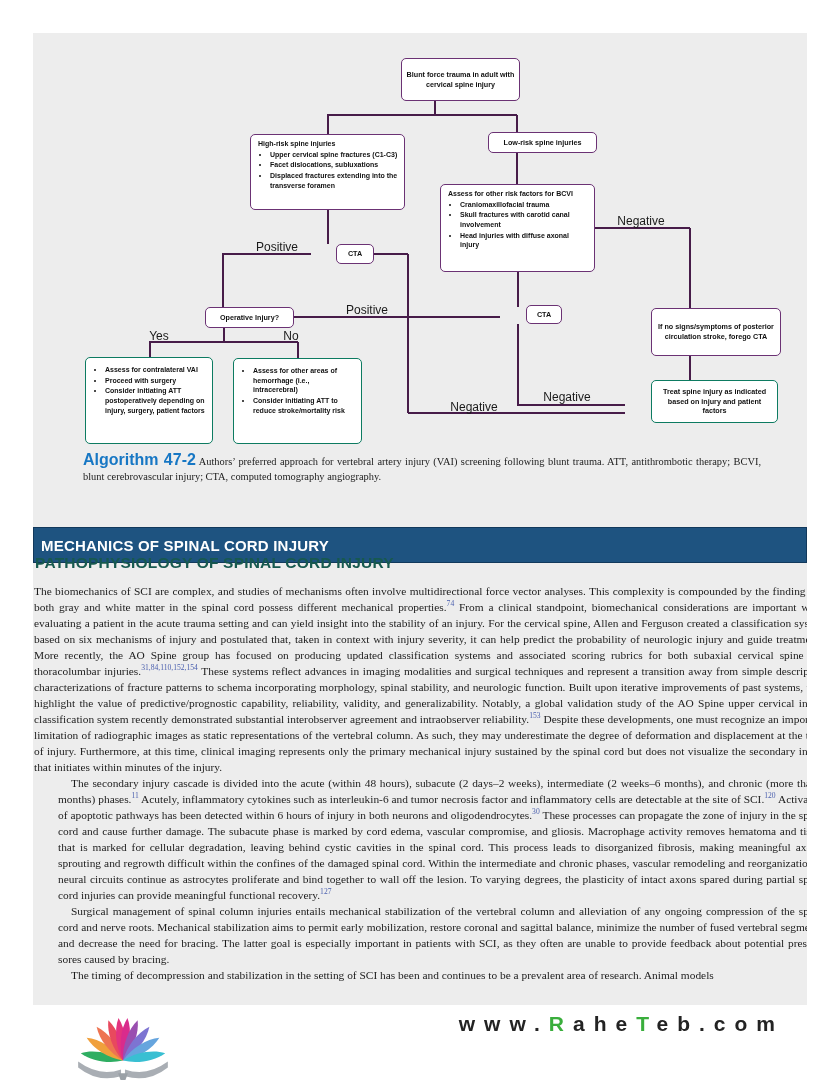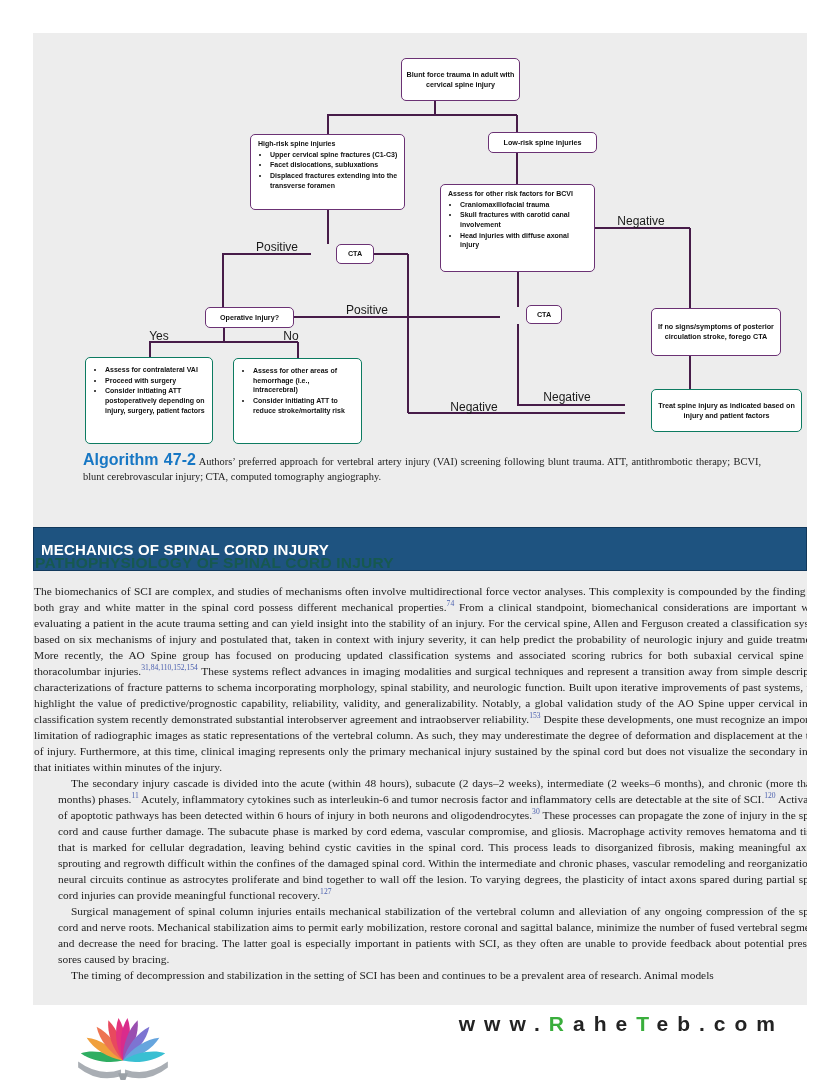--- a/index.html
+++ b/index.html
@@ -16,21 +16,21 @@
   .node-ul{margin:1px 0 0 0;padding-left:12px;list-style:disc;}
   .node-ul li{margin:0 0 1px 0;}
   .ln{position:absolute;background:var(--purple_line);display:block;}
   .fl{position:absolute;font-weight:normal;font-size:12px;color:#1a1a1a;text-align:center;}
   
   .caption{position:absolute;left:50px;top:420px;width:678px;margin:0;
            font-family:"Liberation Serif",serif;font-size:10.4px;line-height:14.6px;
            color:var(--body_text);text-align:justify;}
   .cap-label{color:var(--caption_label);font-weight:bold;font-family:"Liberation Sans",sans-serif;font-size:16px;}
   
-  .banner{position:absolute;left:0;top:494px;width:774px;height:44px;box-sizing:border-box;
+  .banner{position:absolute;left:0;top:494px;width:774px;height:36px;box-sizing:border-box;
           background:var(--banner_bg);border:1px solid #12395c;display:flex;align-items:center;}
   .banner span{color:var(--banner_text);font-weight:bold;font-size:15px;letter-spacing:.2px;padding-left:7px;}
   .subsection{position:absolute;left:2px;top:521px;margin:0;color:var(--subsection_text);
               font-size:15.5px;font-weight:bold;letter-spacing:.2px;}
   
   .content{position:absolute;left:1px;top:550px;width:792px;
            font-family:"Liberation Serif",serif;font-size:11.4px;line-height:16px;
            color:var(--body_text);text-align:justify;}
   .content p{margin:0;}
   .content p + p{text-indent:13px;margin-left:24px;}
@@ -130,21 +130,21 @@
       </ul>
     </div>
 
     <div class="node list teal" style="left:200px;top:325px;width:129px;height:86px">
       <ul class="node-ul" style="margin-top:3px">
         <li>Assess for other areas of hemorrhage (i.e., intracerebral)</li>
         <li>Consider initiating ATT to reduce stroke/mortality risk</li>
       </ul>
     </div>
 
-    <div class="node txt teal" style="left:592px;top:356px;width:151px;height:43px">
+    <div class="node txt teal" style="left:592px;top:347px;width:127px;height:43px">
       <span>Treat spine injury as indicated based on injury and patient factors</span>
     </div>
   </div>
 
   <p class="caption"><span class="cap-label">Algorithm 47-2</span> Authors’ preferred approach for vertebral artery injury (VAI) screening following blunt trauma. ATT, antithrombotic therapy; BCVI, blunt cerebrovascular injury; CTA, computed tomography angiography.</p>
 
   <div class="banner">
     <span>MECHANICS OF SPINAL CORD INJURY</span>
   </div>
 

